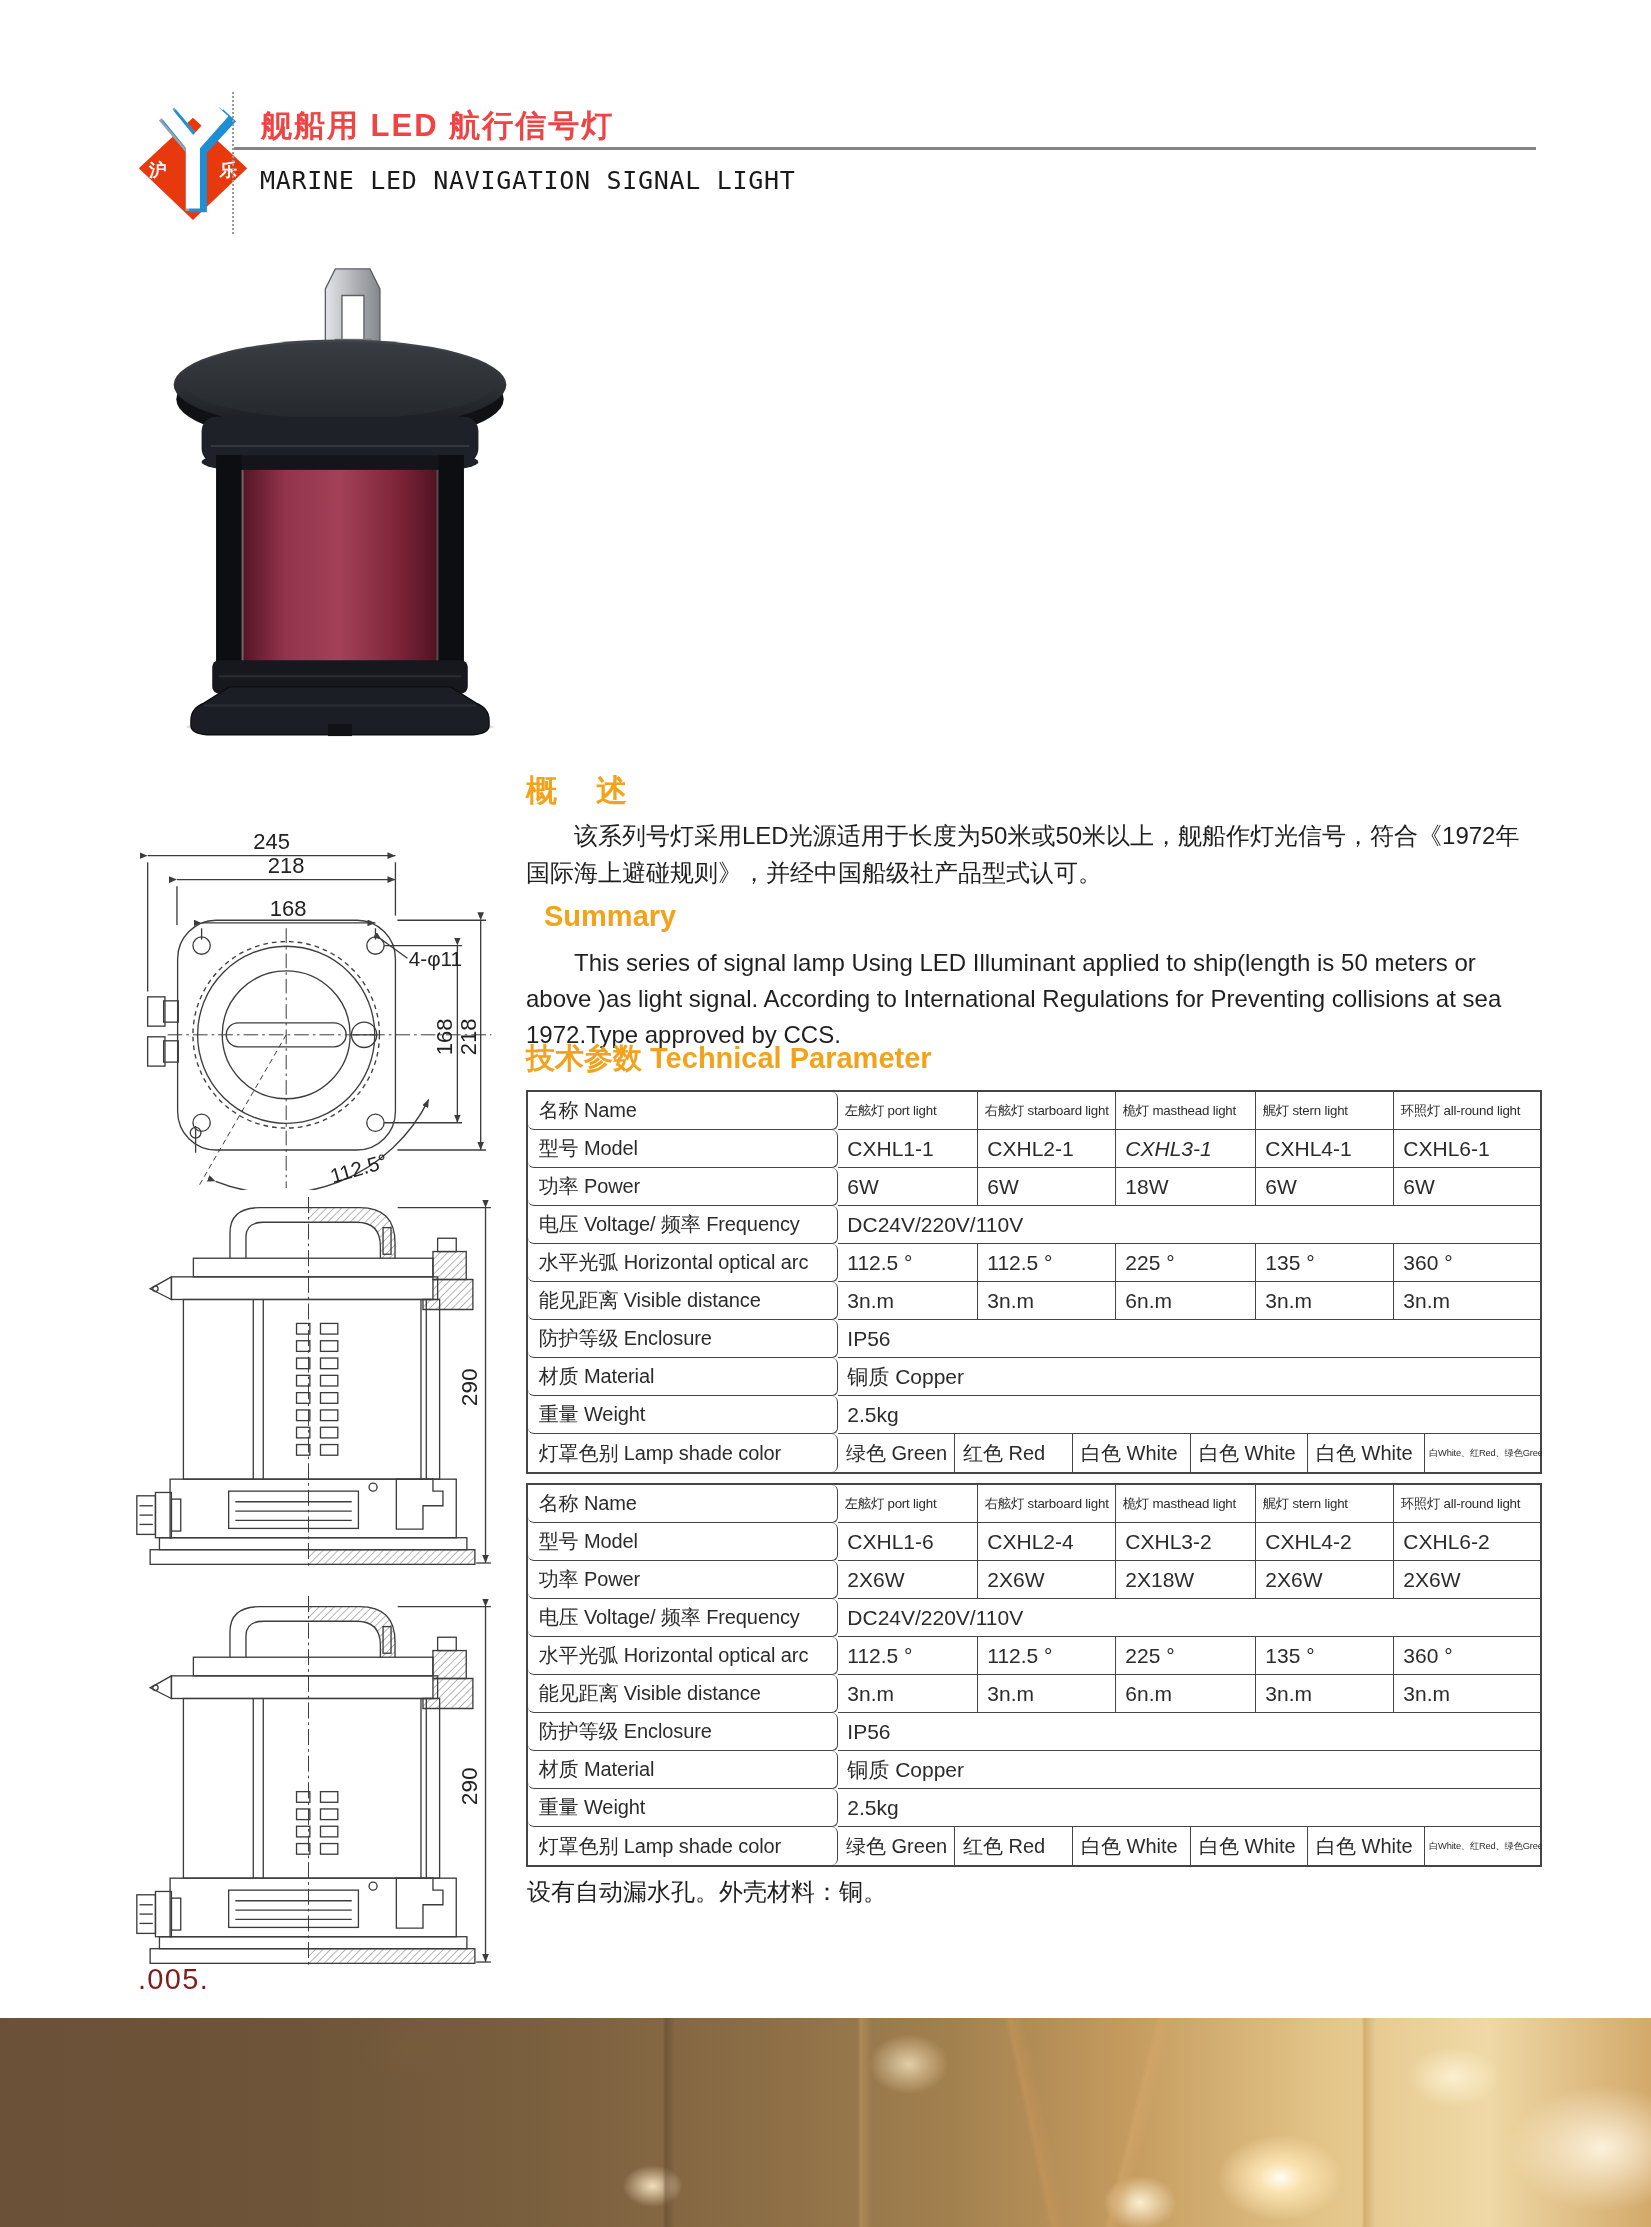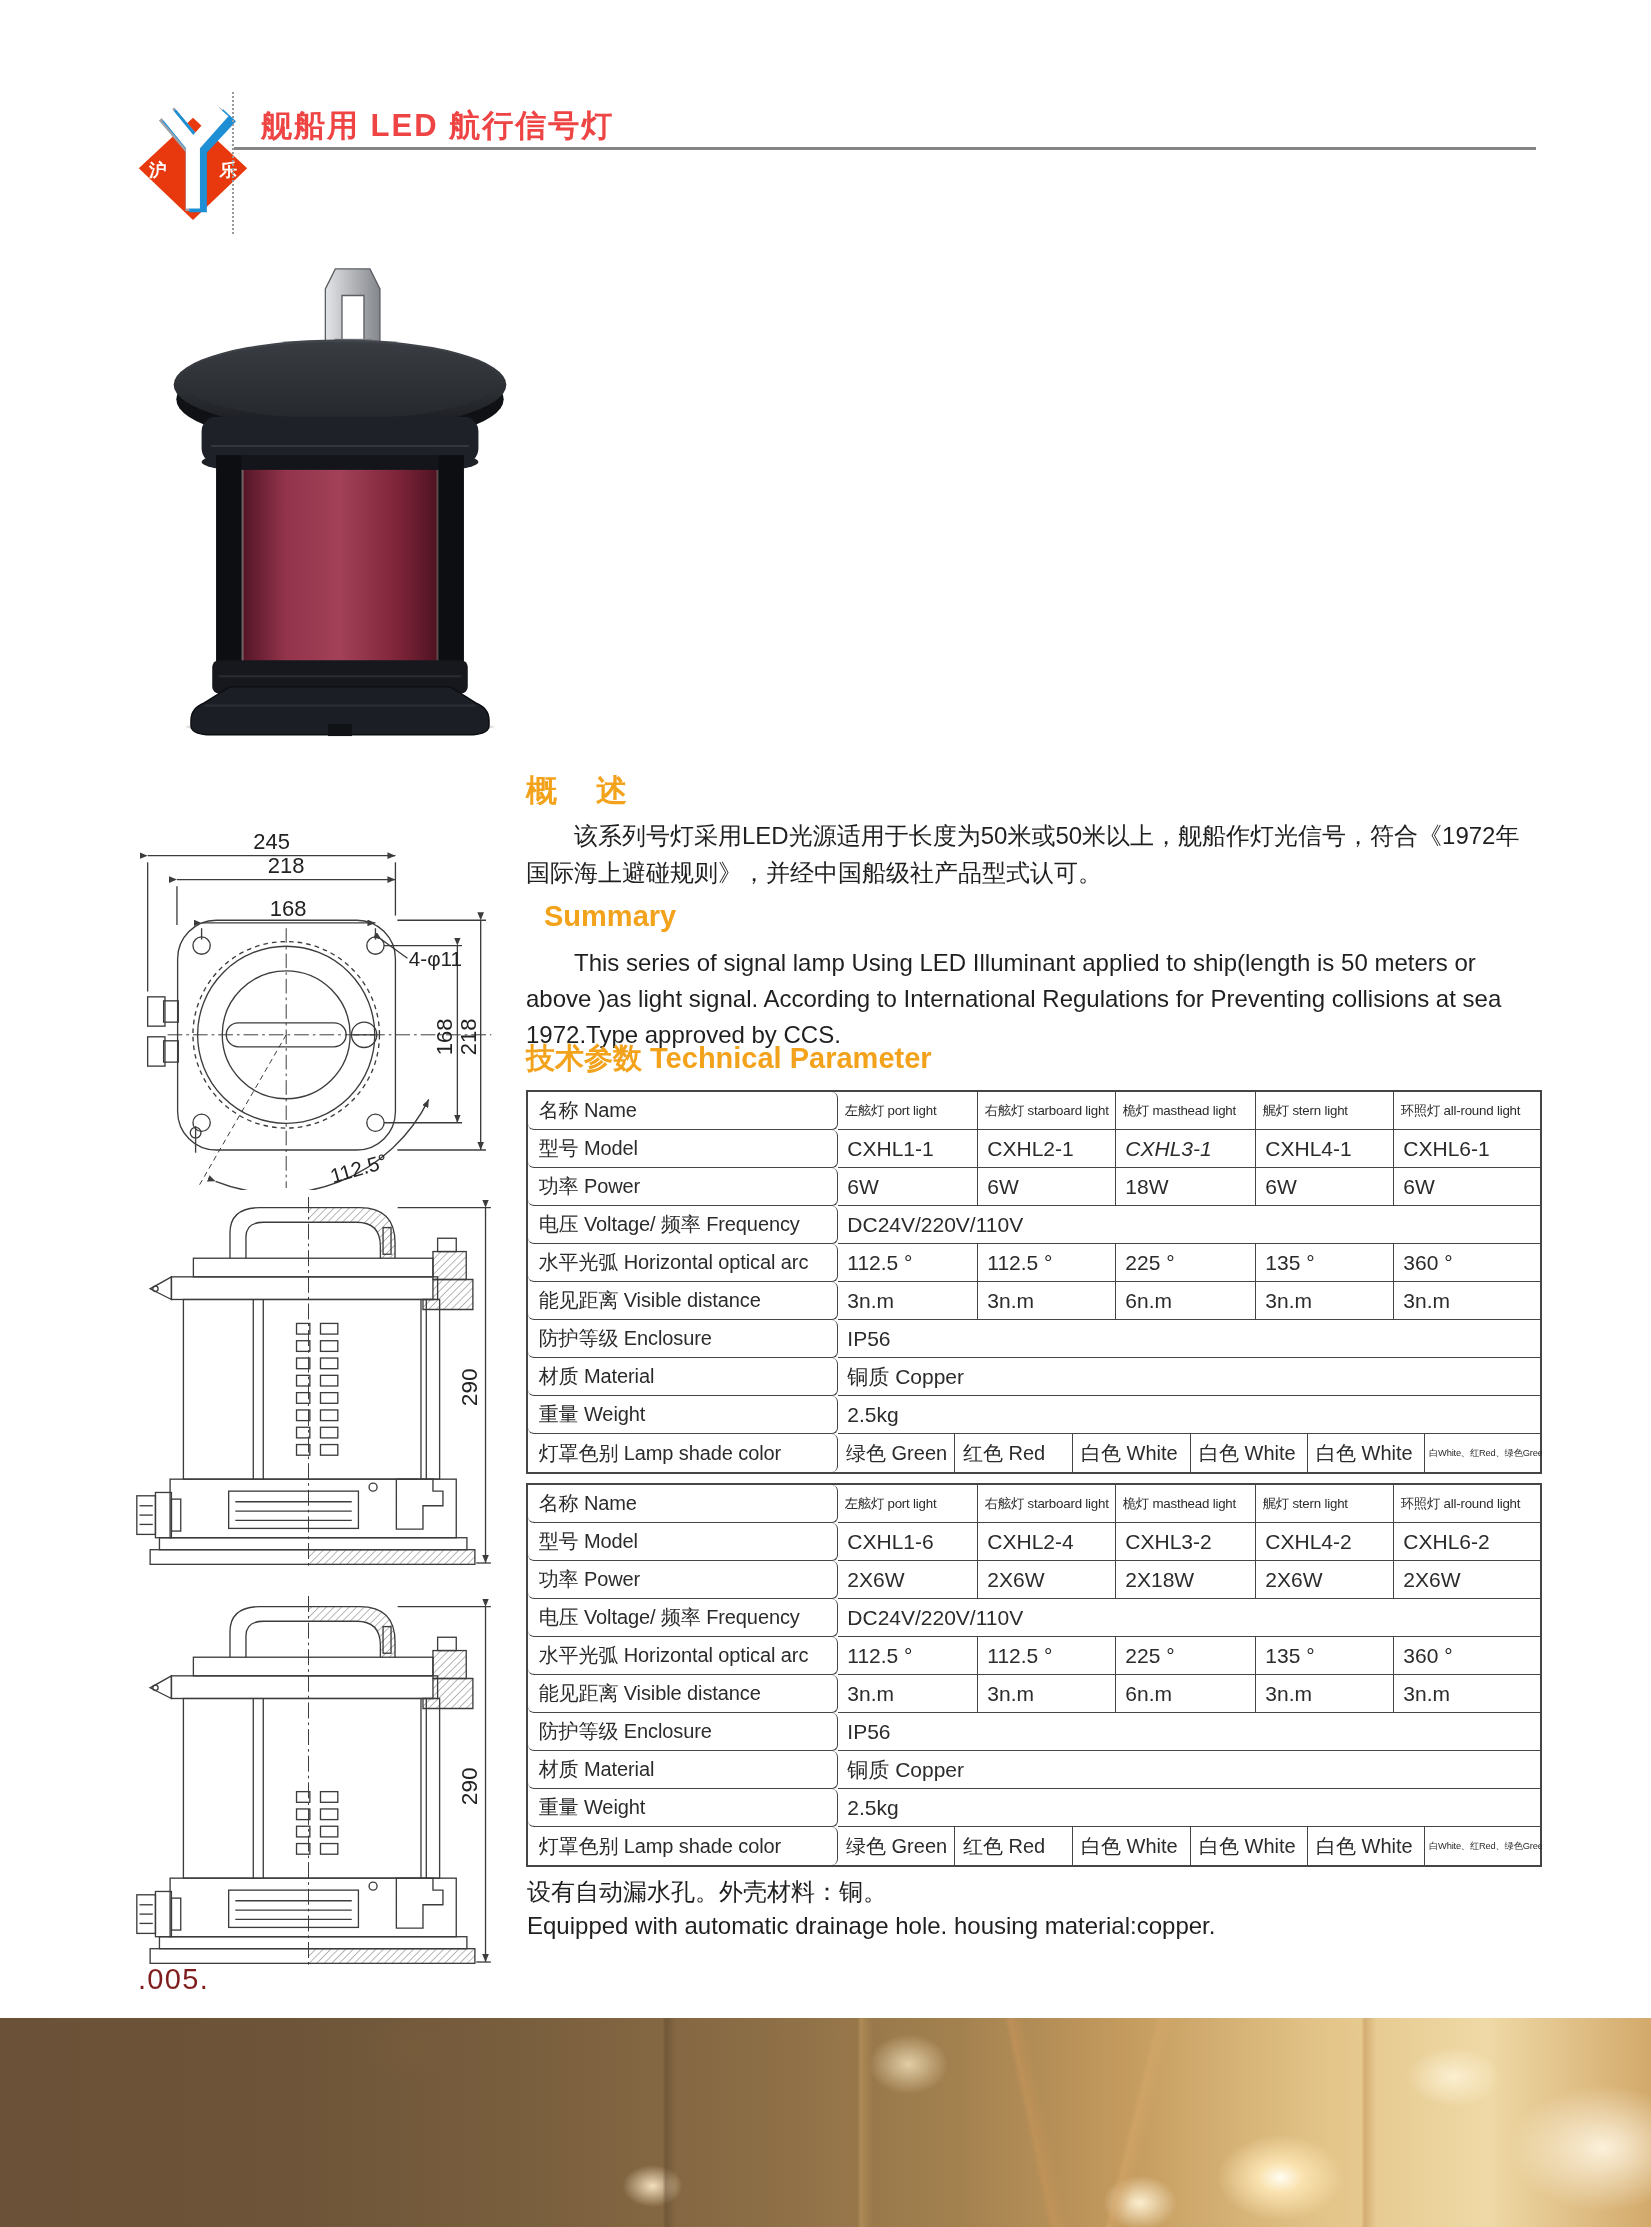--- a/index.html
+++ b/index.html
@@ -87,20 +87,21 @@
     <g font-size="14" font-weight="bold" fill="#ffffff" text-anchor="middle">
       <text x="22" y="62">沪</text>
       <text x="50" y="68">H</text>
       <text x="78" y="62">乐</text>
     </g>
   </svg>
 
   <div class="abs v-dotted"></div>
   <div class="abs title-zh">舰船用 LED 航行信号灯</div>
   <div class="abs header-rule"></div>
+  <div class="abs title-en">MARINE LED NAVIGATION SIGNAL LIGHT</div>
 
   <svg class="abs" style="left:155px;top:258px;" width="370" height="481" viewBox="0 0 556 722">
     <defs>
       <linearGradient id="capGrad" x1="0" y1="0" x2="0" y2="1">
         <stop offset="0" stop-color="#43474d"></stop>
           <stop offset="1" stop-color="#191b1f"></stop>
       </linearGradient>
       <linearGradient id="lensGrad" x1="0" y1="0" x2="1" y2="0">
         <stop offset="0" stop-color="#541526"></stop>
           <stop offset="0.22" stop-color="#93344c"></stop>
@@ -486,21 +487,20 @@
         <div class="cell color" style="width: 117px; flex: 0 0 117px;">绿色 Green</div>
         <div class="cell color" style="width: 118px; flex: 0 0 118px;">红色 Red</div>
         <div class="cell color" style="width: 118px; flex: 0 0 118px;">白色 White</div>
         <div class="cell color" style="width: 117px; flex: 0 0 117px;">白色 White</div>
         <div class="cell color" style="width: 117px; flex: 0 0 117px;">白色 White</div>
         <div class="cell tinycolor" style="width: 117px; flex: 0 0 117px;">白White、红Red、绿色Green</div>
       </div>
     </div>
 
   <div class="abs note-zh">设有自动漏水孔。外壳材料：铜。</div>
-  <div class="abs note-en">Equipped with automatic drainage hole. housing material:copper.</div>
   <div class="abs page-num">.005.</div>
 
   <div class="abs port">
     <div class="cranes"></div>
   </div>
 
 </div>
 
 
 </body></html>

